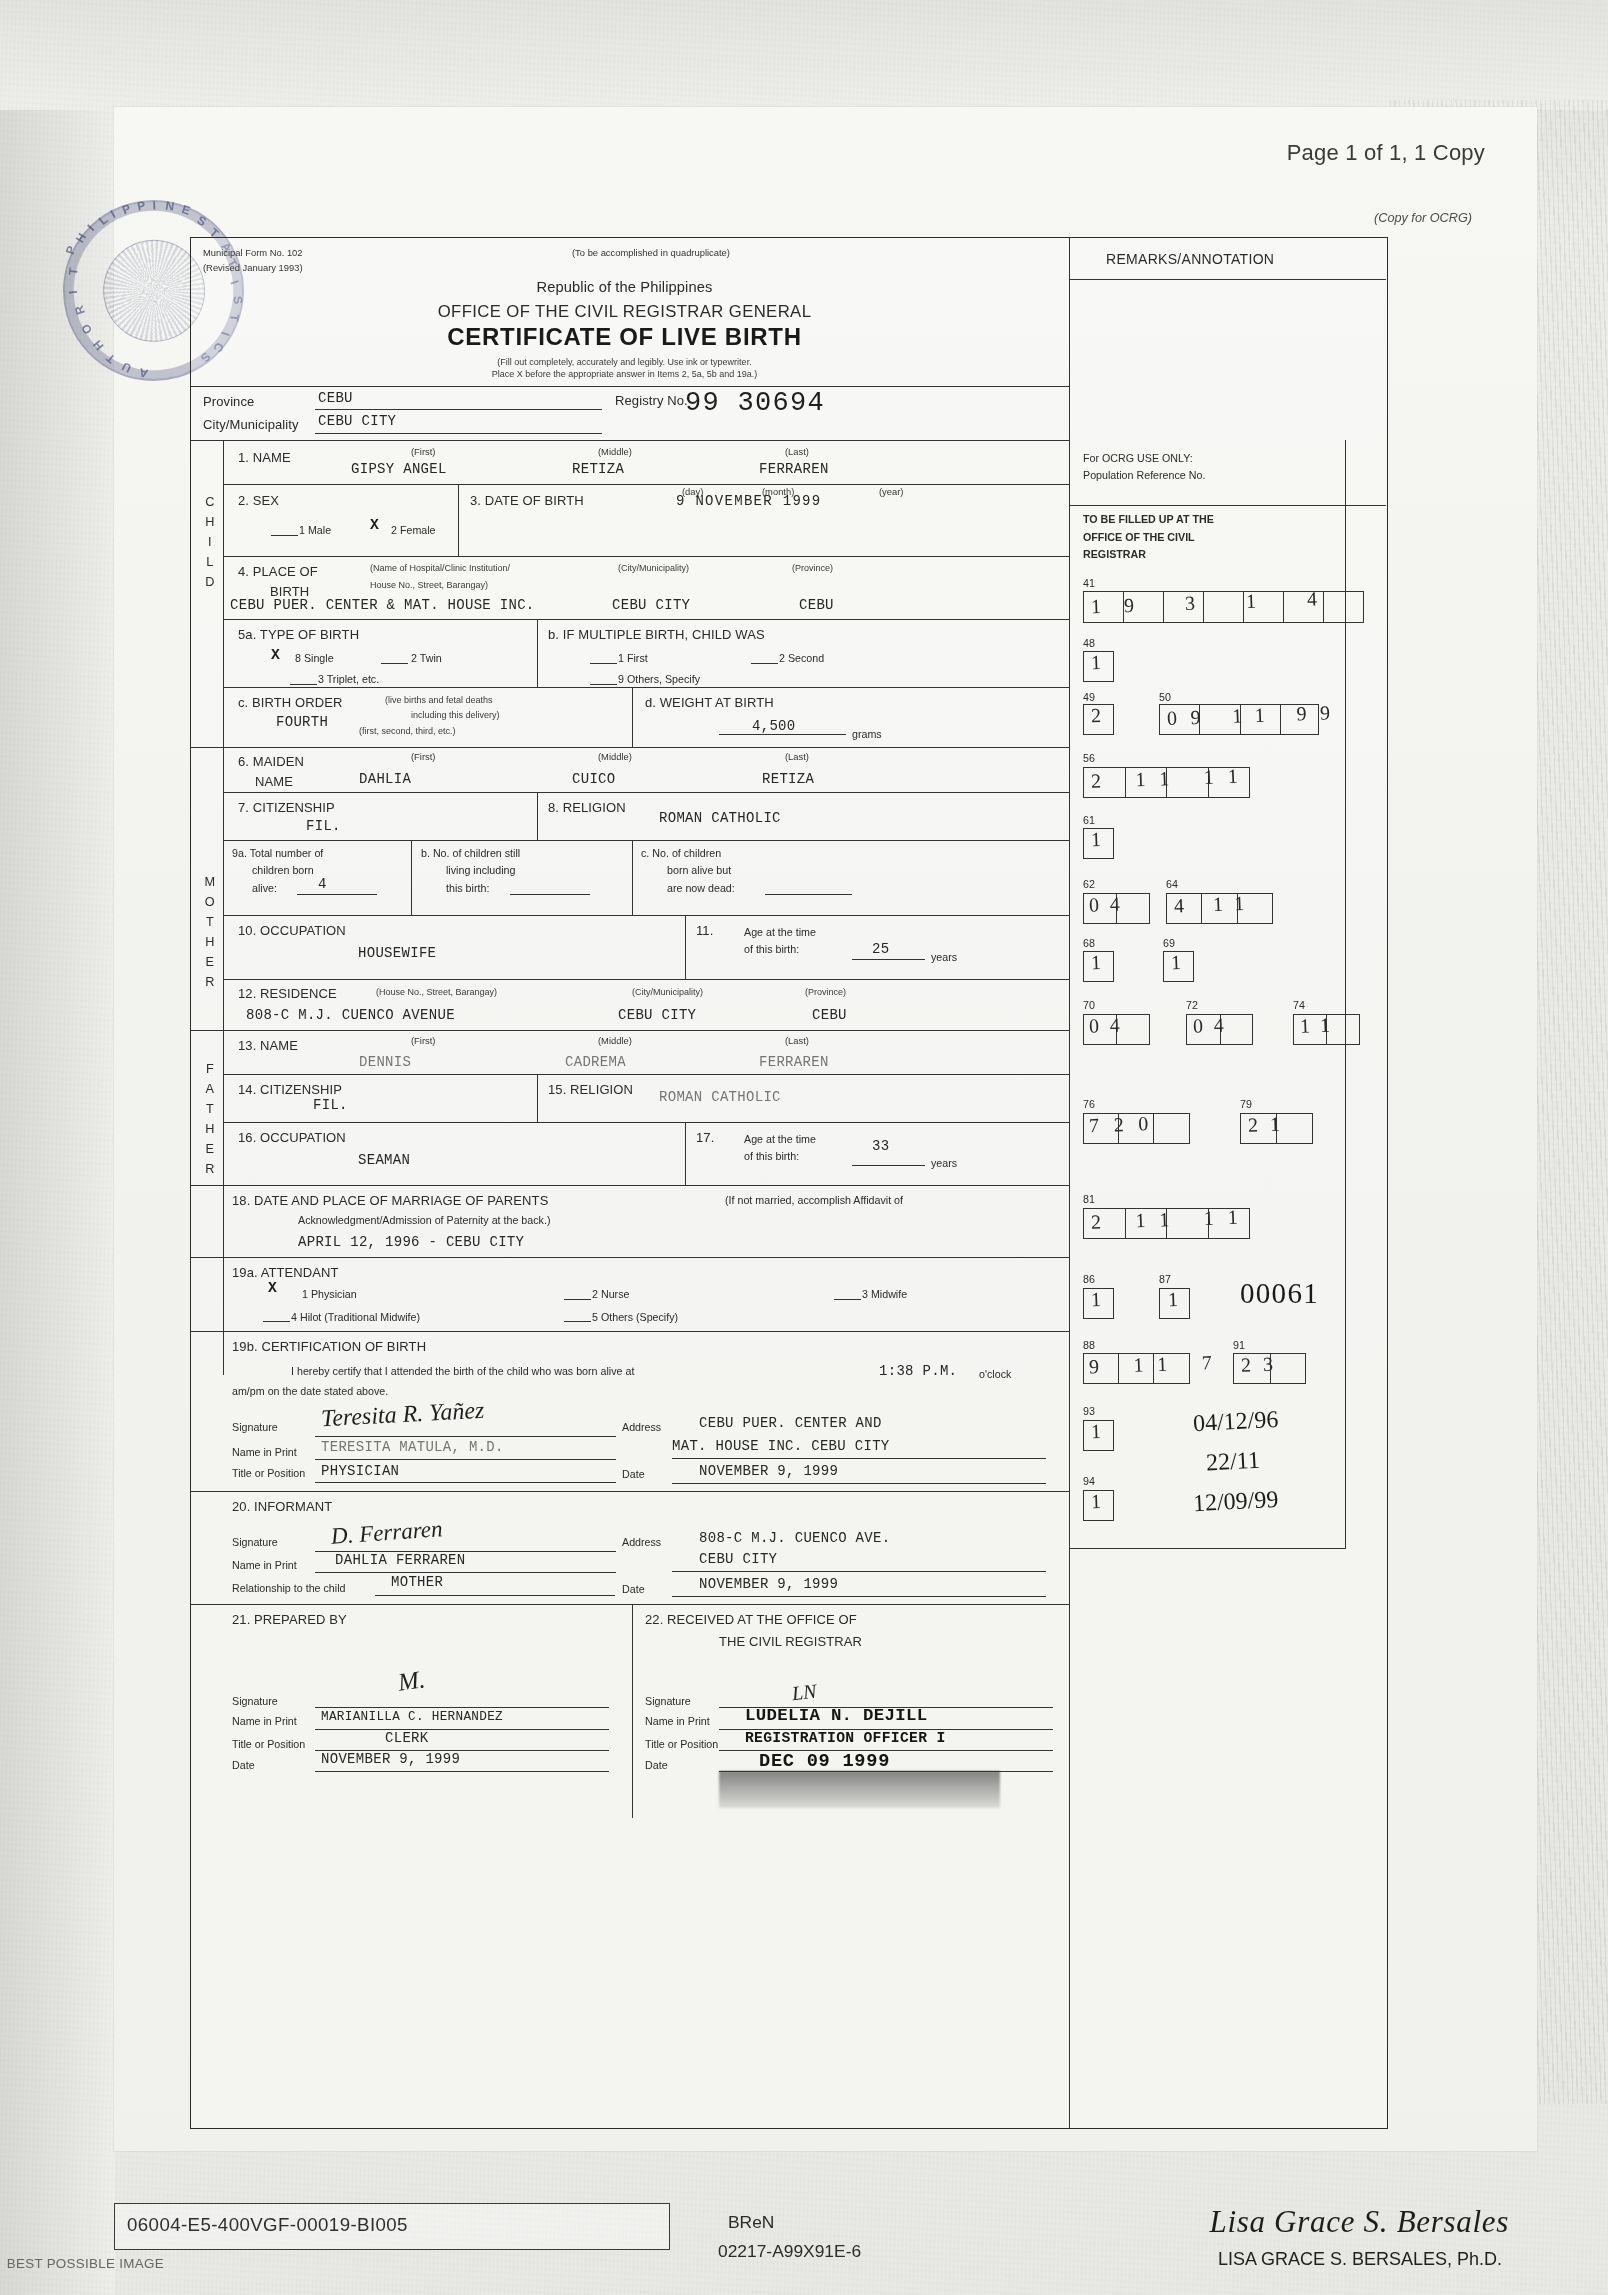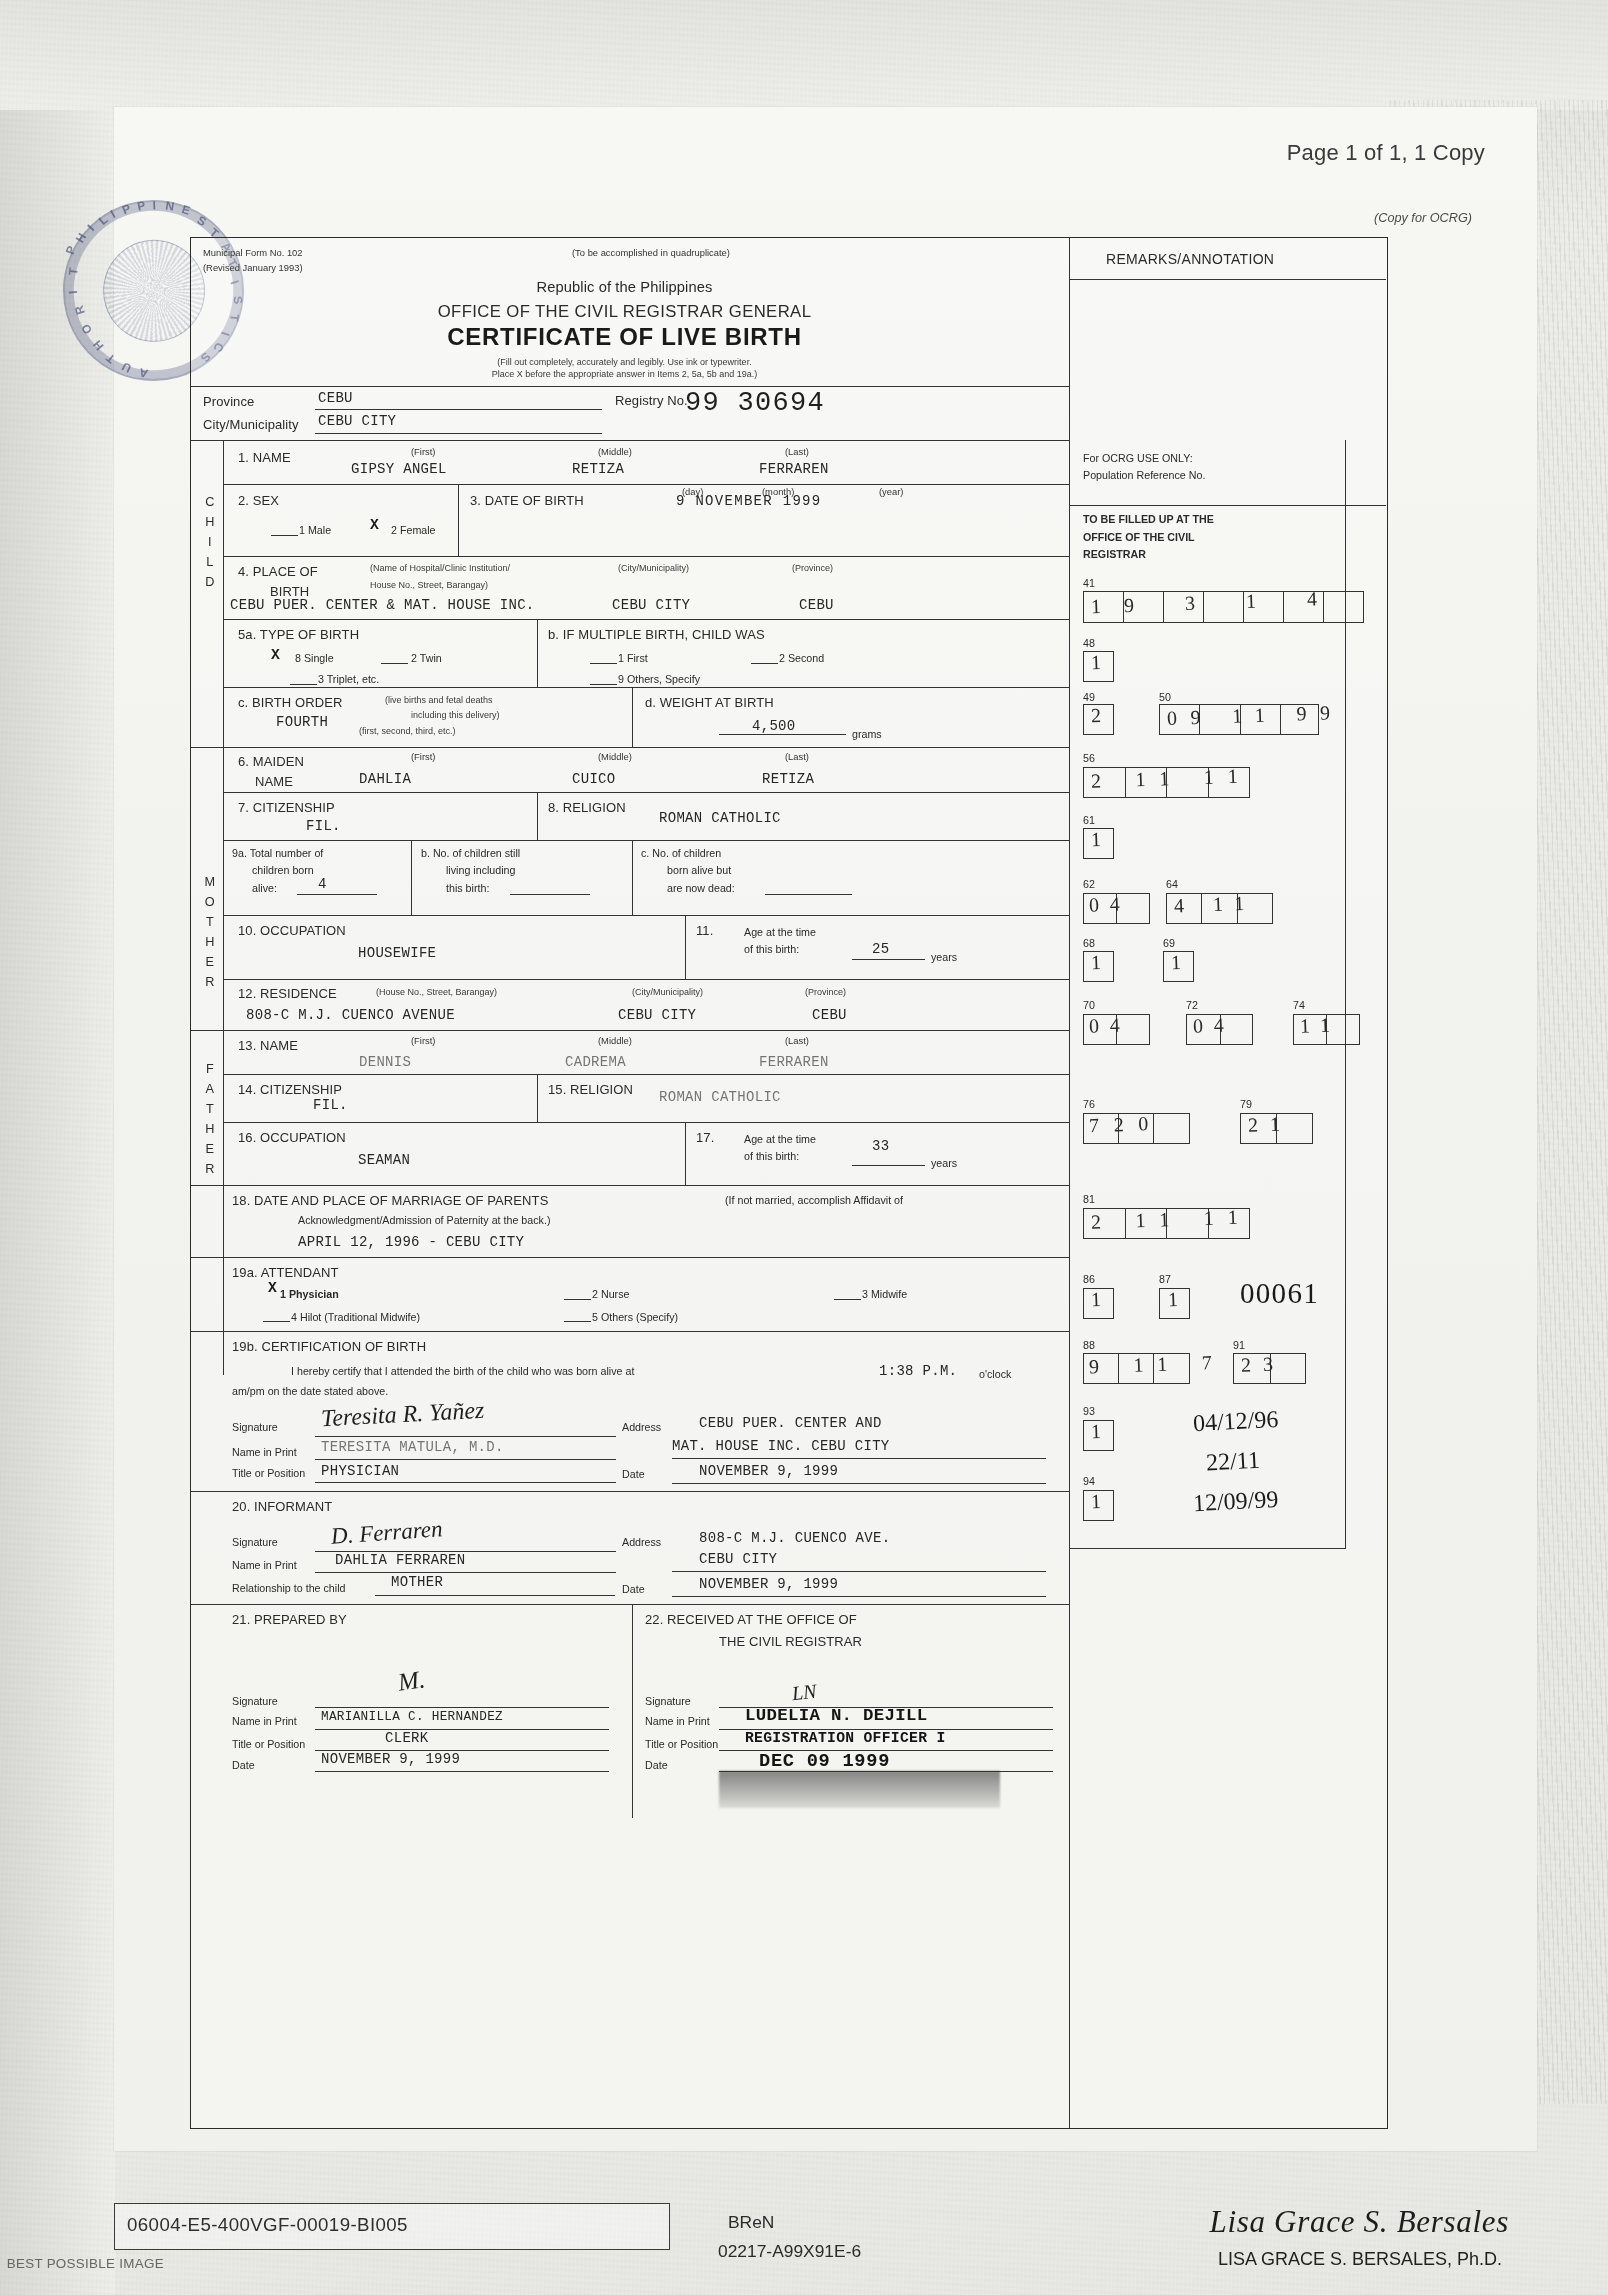--- a/index.html
+++ b/index.html
@@ -346,21 +346,21 @@
   <div class="hline" style="left:0;top:947px;width:878px;"></div>
 
   <div class="absfield lbl" style="left:41px;top:955px;">18. DATE AND PLACE OF MARRIAGE OF PARENTS</div>
   <div class="absfield lbl-sm" style="left:534px;top:956px;">(If not married, accomplish Affidavit of</div>
   <div class="absfield lbl-sm" style="left:107px;top:976px;">Acknowledgment/Admission of Paternity at the back.)</div>
   <div class="absfield tw" style="left:107px;top:996px;">APRIL 12, 1996 - CEBU CITY</div>
   <div class="hline" style="left:0;top:1019px;width:878px;"></div>
 
   <div class="absfield lbl" style="left:41px;top:1027px;">19a. ATTENDANT</div>
   <div class="absfield checkx bold" style="left:77px;top:1042px;">X</div>
-  <div class="absfield lbl-sm" style="left:89px;top:1050px;font-weight:bold;">1  Physician</div>
+  <div class="absfield lbl-sm" style="left:111px;top:1050px;">1  Physician</div>
   <div class="absfield lbl-sm" style="left:401px;top:1050px;">2  Nurse</div>
   <div class="hline" style="left:373px;top:1061px;width:27px;"></div>
   <div class="absfield lbl-sm" style="left:671px;top:1050px;">3  Midwife</div>
   <div class="hline" style="left:643px;top:1061px;width:27px;"></div>
   <div class="absfield lbl-sm" style="left:100px;top:1073px;">4  Hilot (Traditional Midwife)</div>
   <div class="hline" style="left:72px;top:1083px;width:27px;"></div>
   <div class="absfield lbl-sm" style="left:401px;top:1073px;">5  Others (Specify)</div>
   <div class="hline" style="left:373px;top:1083px;width:27px;"></div>
   <div class="hline" style="left:0;top:1093px;width:878px;"></div>
 

